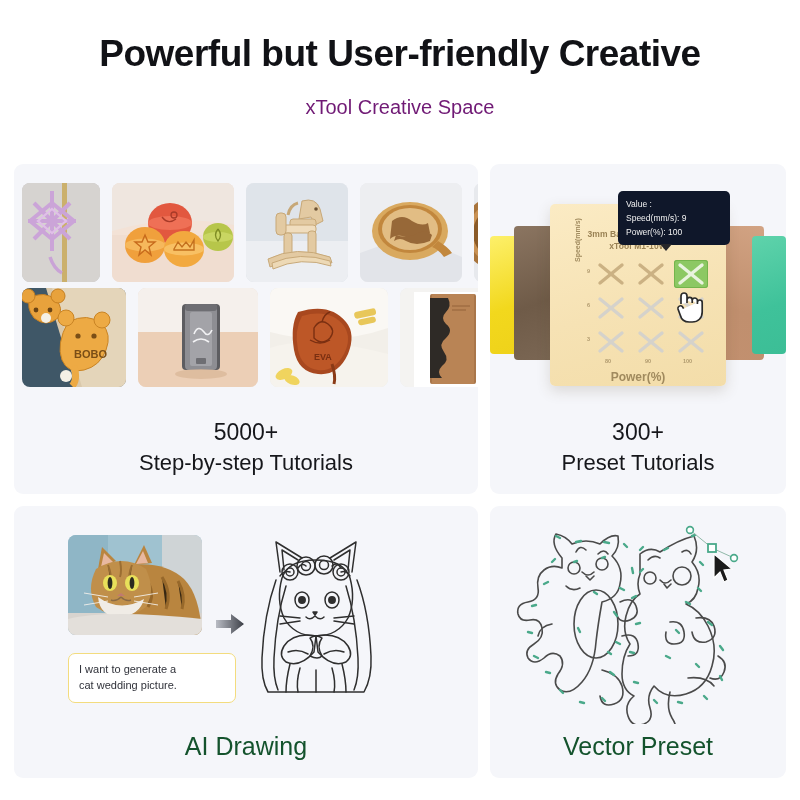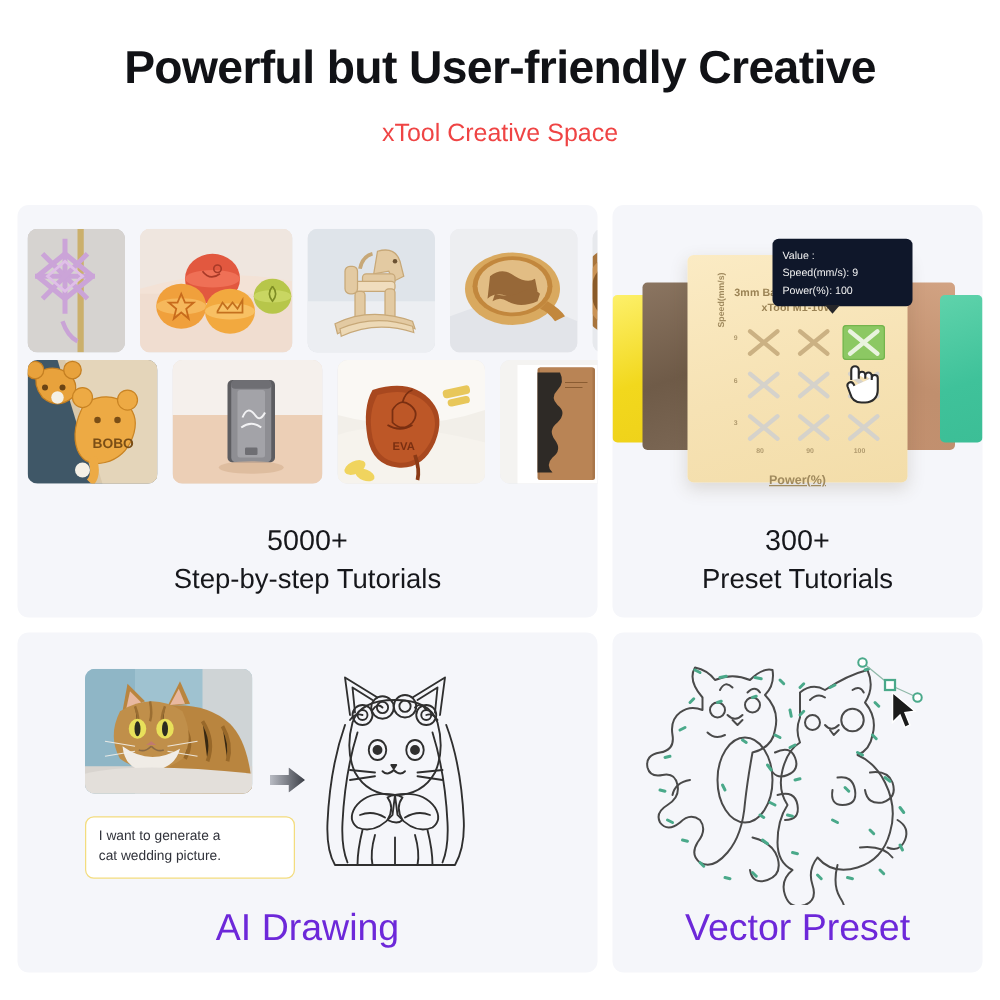--- a/index.html
+++ b/index.html
@@ -12,21 +12,21 @@
   }
   .page{position:relative;width:800px;height:800px;}
 
   
   .heading-block{text-align:center;padding-top:34px;}
   .headline{
     font-size:37px;font-weight:bold;letter-spacing:-0.5px;
     color:#111216;line-height:1.1;margin:0;
   }
   .subhead{
-    font-size:20px;font-weight:normal;color:#ef4444;
+    font-size:20px;font-weight:normal;color:#701a75;
     margin:21px 0 0 0;line-height:1.1;
   }
 
   
   .grid{
     position:absolute;left:14px;top:164px;
     width:772px;
     display:grid;
     grid-template-columns:464px 296px;
     grid-template-rows:330px 272px;
@@ -37,21 +37,21 @@
     border-radius:9px;
     position:relative;
     overflow:hidden;
   }
   .card-caption{
     position:absolute;left:0;right:0;bottom:16px;
     text-align:center;
   }
   .cap-count{font-size:23px;font-weight:normal;color:#16171b;line-height:1.35;margin-top:21px;}
   .cap-label{font-size:22px;font-weight:normal;color:#16171b;line-height:1.35;}
-  .cap-single{font-size:30px;font-weight:normal;color:#6d28d9;line-height:1.3;}
+  .cap-single{font-size:25px;font-weight:normal;color:#14532d;line-height:1.3;}
 
   
   .thumb-wrap{position:absolute;left:0;top:19px;width:464px;height:205px;overflow:hidden;}
   .thumb-row{position:absolute;display:flex;gap:12px;}
   .thumb-row.r1{top:0;left:8px;}
   .thumb-row.r2{top:105px;left:8px;}
   .th{
     height:99px;border-radius:8px;overflow:hidden;position:relative;
     background:#e9eaee;flex:none;
   }
@@ -97,22 +97,22 @@
   }
   .mcell.hit{background:#8cc863;box-shadow:inset 0 0 0 1px #74b44c;}
   .mcell svg{width:100%;height:100%;display:block;}
   .ax-y{
     position:absolute;left:24px;top:58px;
     font-size:7px;color:#a08a5e;font-weight:bold;
     transform:rotate(-90deg);transform-origin:left top;
     white-space:nowrap;
   }
   .ax-x{
-    position:absolute;left:0;right:0;top:175px;text-align:center;
-    font-size:10px;color:#a08a5e;font-weight:bold;text-decoration:underline;
+    position:absolute;left:0;right:0;top:166px;text-align:center;
+    font-size:12px;color:#a08a5e;font-weight:bold;
   }
   .tick{position:absolute;font-size:5.5px;color:#b09a6e;font-weight:bold;}
   .cursor-hand{position:absolute;left:124px;top:86px;z-index:5;}
 
   
   .ai-stage{position:absolute;left:6px;top:0;width:464px;height:220px;}
   .cat-photo{
     position:absolute;left:48px;top:29px;width:134px;height:100px;
     border-radius:8px;overflow:hidden;
   }

